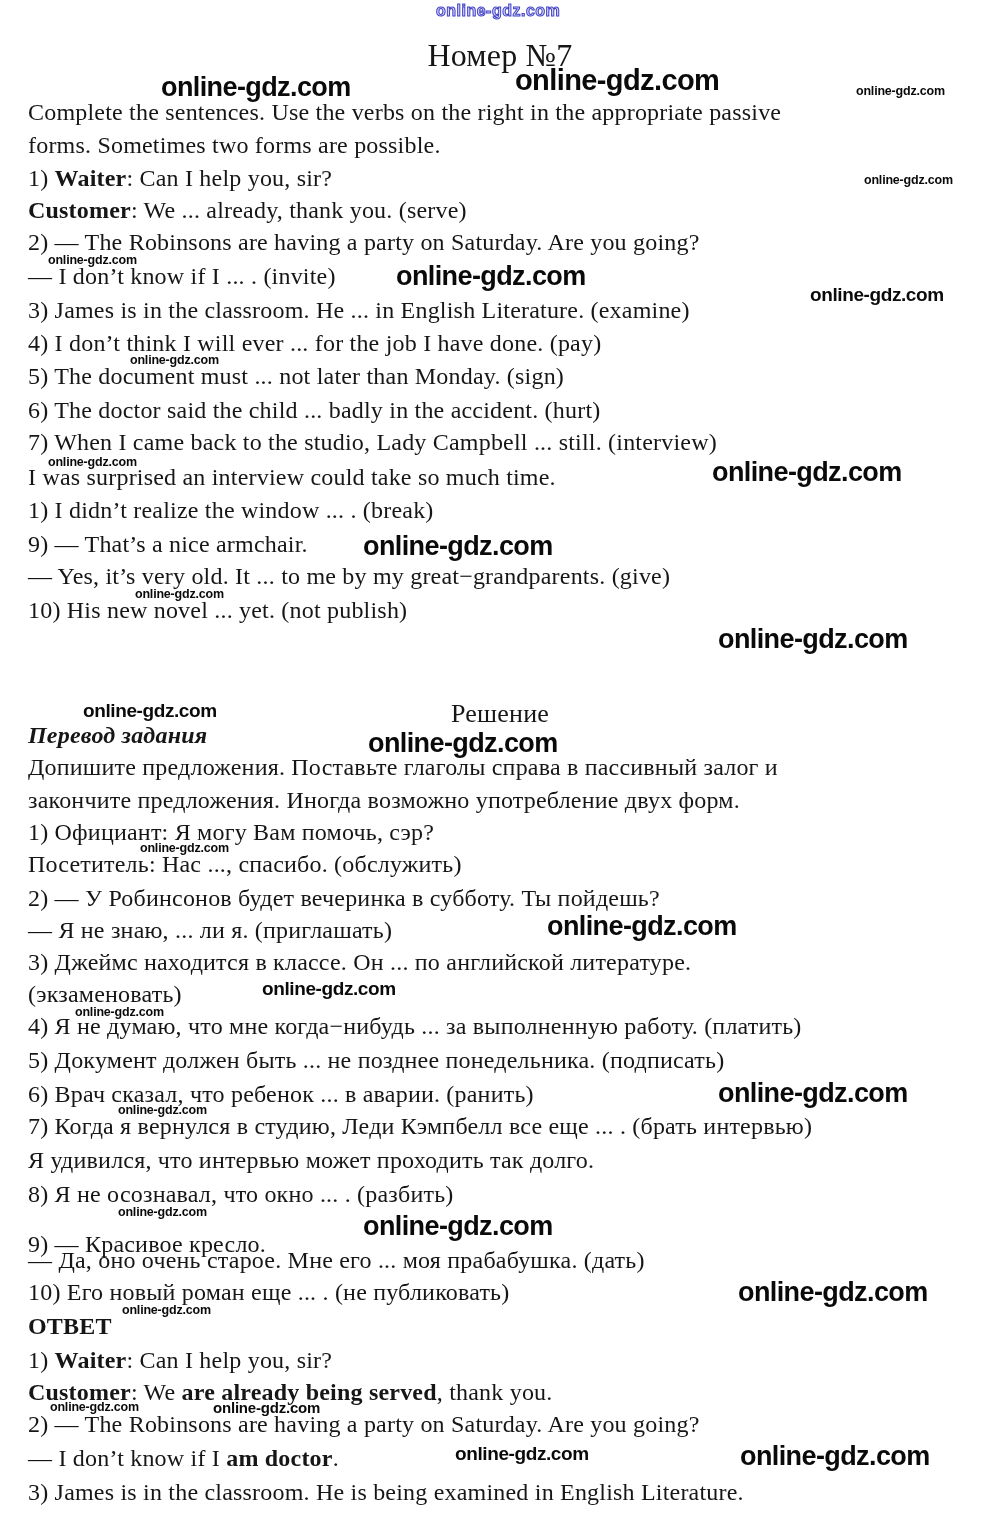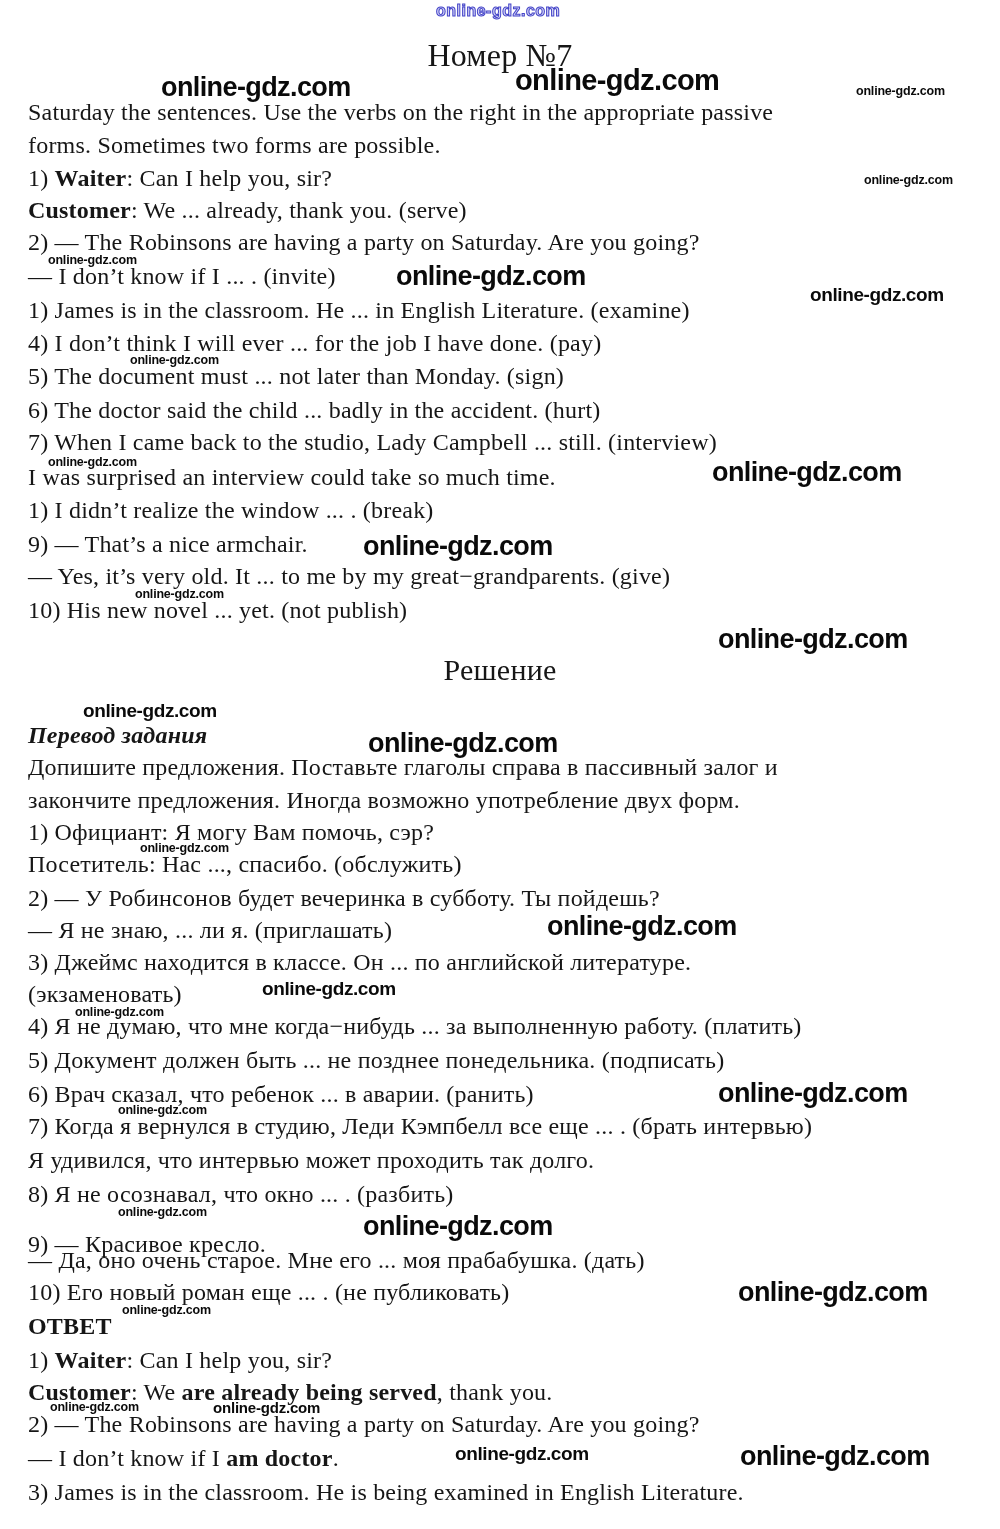--- a/index.html
+++ b/index.html
@@ -14,21 +14,21 @@
   .ln {
     position:absolute;
     left:28px;
     font-size:24px;
     line-height:26px;
     white-space:nowrap;
     letter-spacing:0.2px;
   }
   .center { left:0; width:1000px; text-align:center; }
   .title-size { font-size:32px; }
-  .heading-size { font-size:30px; }
+  .heading-size { font-size:26px;margin-top:44px; }
   .wm {
     position:absolute;
     font-family:"Liberation Sans", sans-serif;
     color:#0a0a0a;
     white-space:nowrap;
     line-height:1;
   }
   .wm-lg { font-size:27px; font-weight:700; letter-spacing:-0.6px; }
   .wm-md { font-size:19px; font-weight:600; letter-spacing:-0.4px; }
   .wm-sm { font-size:15px; font-weight:600; letter-spacing:-0.2px; }
@@ -41,27 +41,27 @@
   }
 </style>
 </head>
 <body>
 
 <div class="page">
 
   <div class="ln center title-size" style="top:42px">Номер №7</div>
   <div class="ln center heading-size" style="top:657px">Решение</div>
 
-  <div class="ln" style="top:99px">Saturday the sentences. Use the verbs on the right in the appropriate passive</div>
+  <div class="ln" style="top:99px">Complete the sentences. Use the verbs on the right in the appropriate passive</div>
   <div class="ln" style="top:132px">forms. Sometimes two forms are possible.</div>
   <div class="ln" style="top:165px">1) <span style="font-weight: bold;">Waiter</span>: Can I help you, sir?</div>
   <div class="ln" style="top:197px"><span style="font-weight: bold;">Customer</span>: We ... already, thank you. (serve)</div>
   <div class="ln" style="top:229px">2) — The Robinsons are having a party on Saturday. Are you going?</div>
   <div class="ln" style="top:263px">— I don’t know if I ... . (invite)</div>
-  <div class="ln" style="top:297px">1) James is in the classroom. He ... in English Literature. (examine)</div>
+  <div class="ln" style="top:297px">3) James is in the classroom. He ... in English Literature. (examine)</div>
   <div class="ln" style="top:330px">4) I don’t think I will ever ... for the job I have done. (pay)</div>
   <div class="ln" style="top:363px">5) The document must ... not later than Monday. (sign)</div>
   <div class="ln" style="top:397px">6) The doctor said the child ... badly in the accident. (hurt)</div>
   <div class="ln" style="top:429px">7) When I came back to the studio, Lady Campbell ... still. (interview)</div>
   <div class="ln" style="top:464px">I was surprised an interview could take so much time.</div>
   <div class="ln" style="top:497px">1) I didn’t realize the window ... . (break)</div>
   <div class="ln" style="top:531px">9) — That’s a nice armchair.</div>
   <div class="ln" style="top:563px">— Yes, it’s very old. It ... to me by my great−grandparents. (give)</div>
   <div class="ln" style="top:597px">10) His new novel ... yet. (not publish)</div>
 

